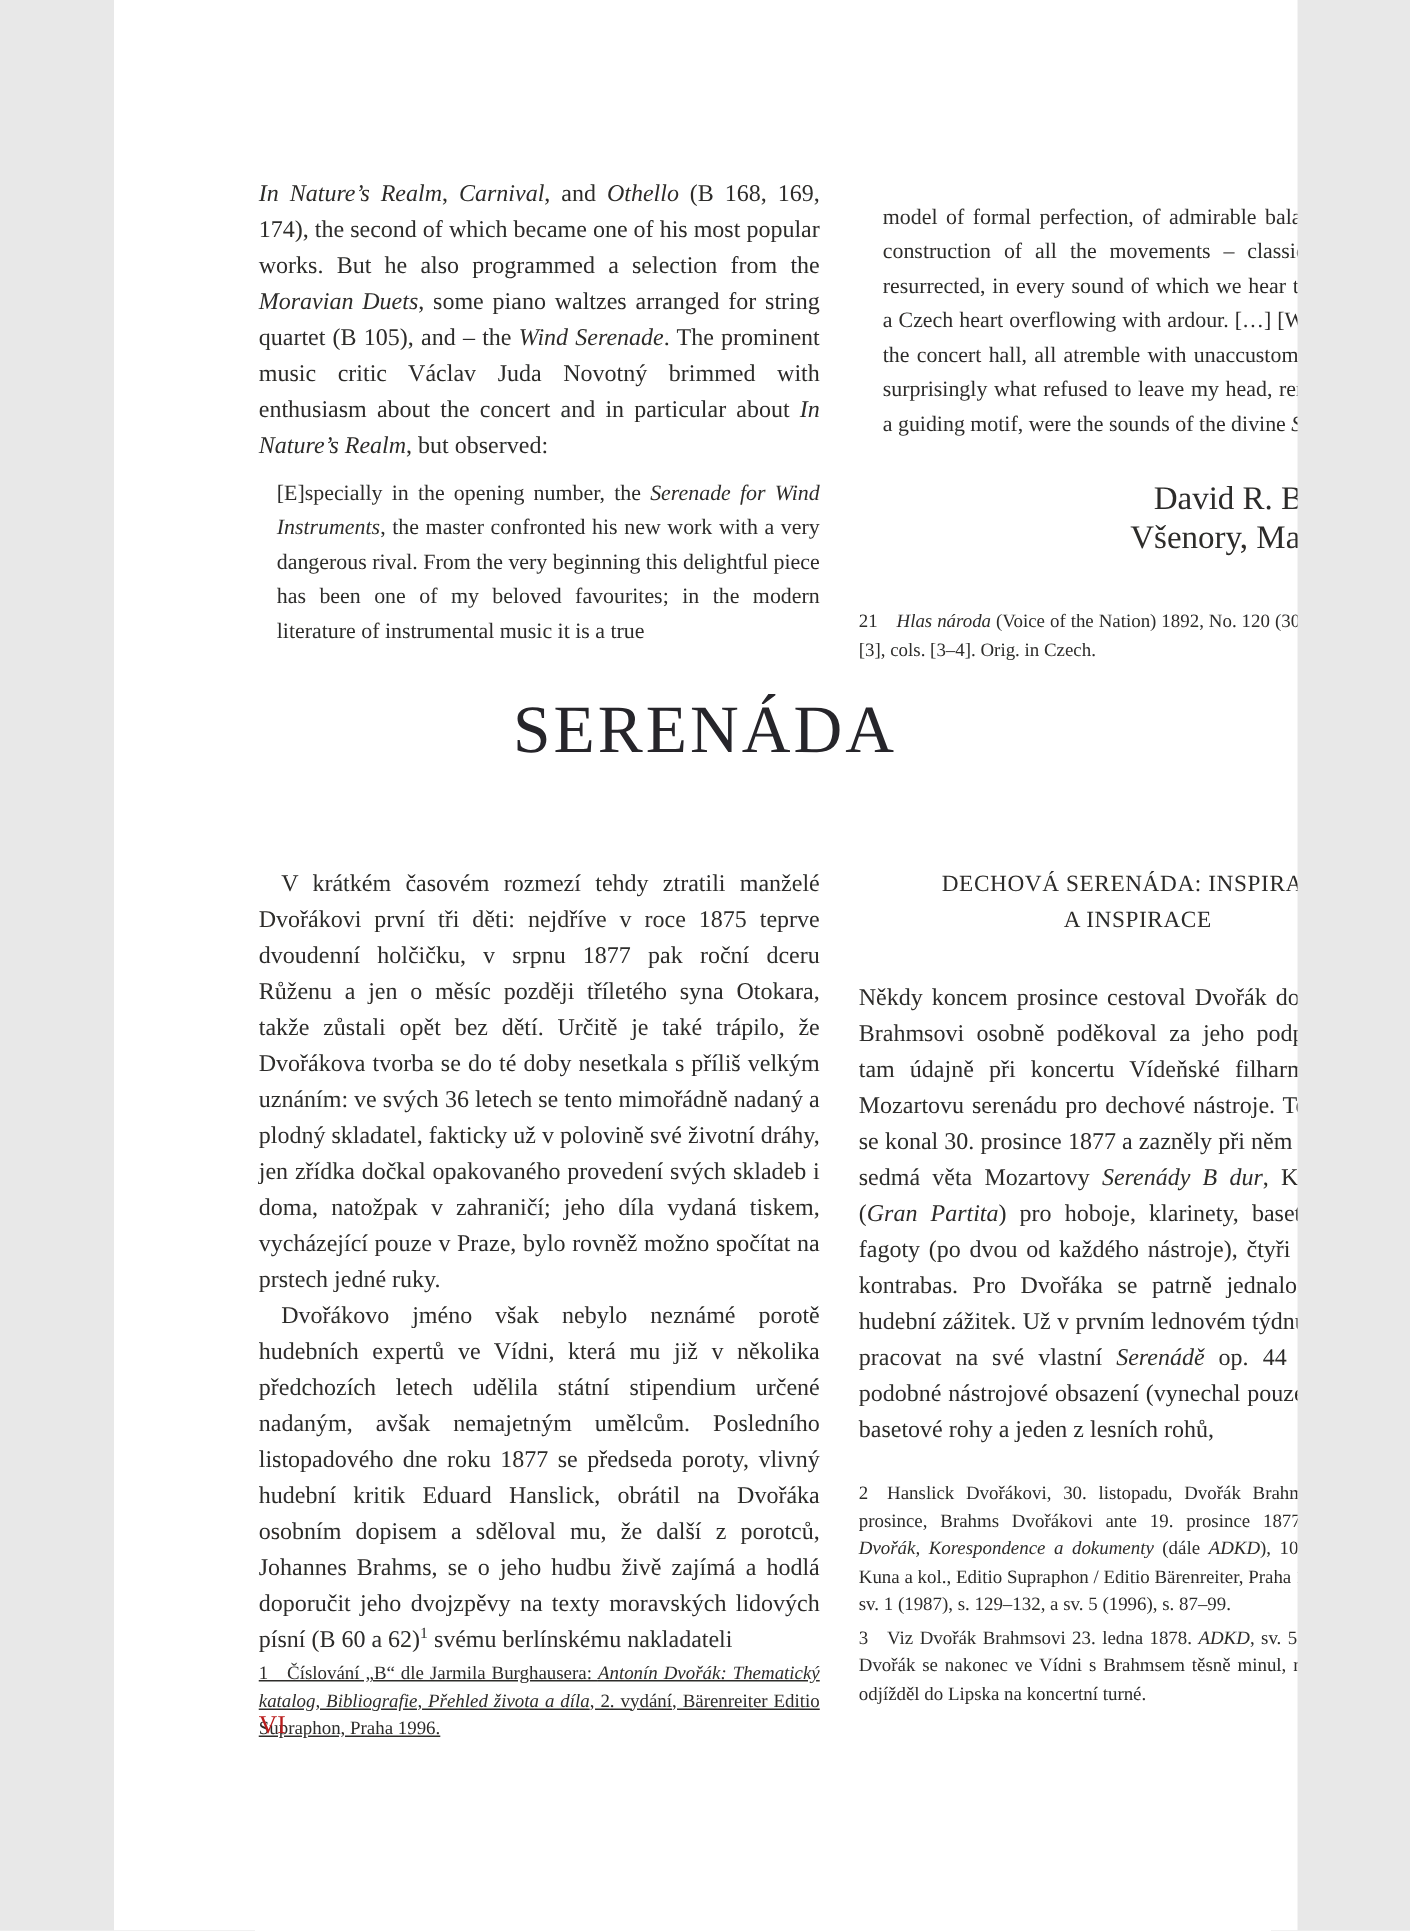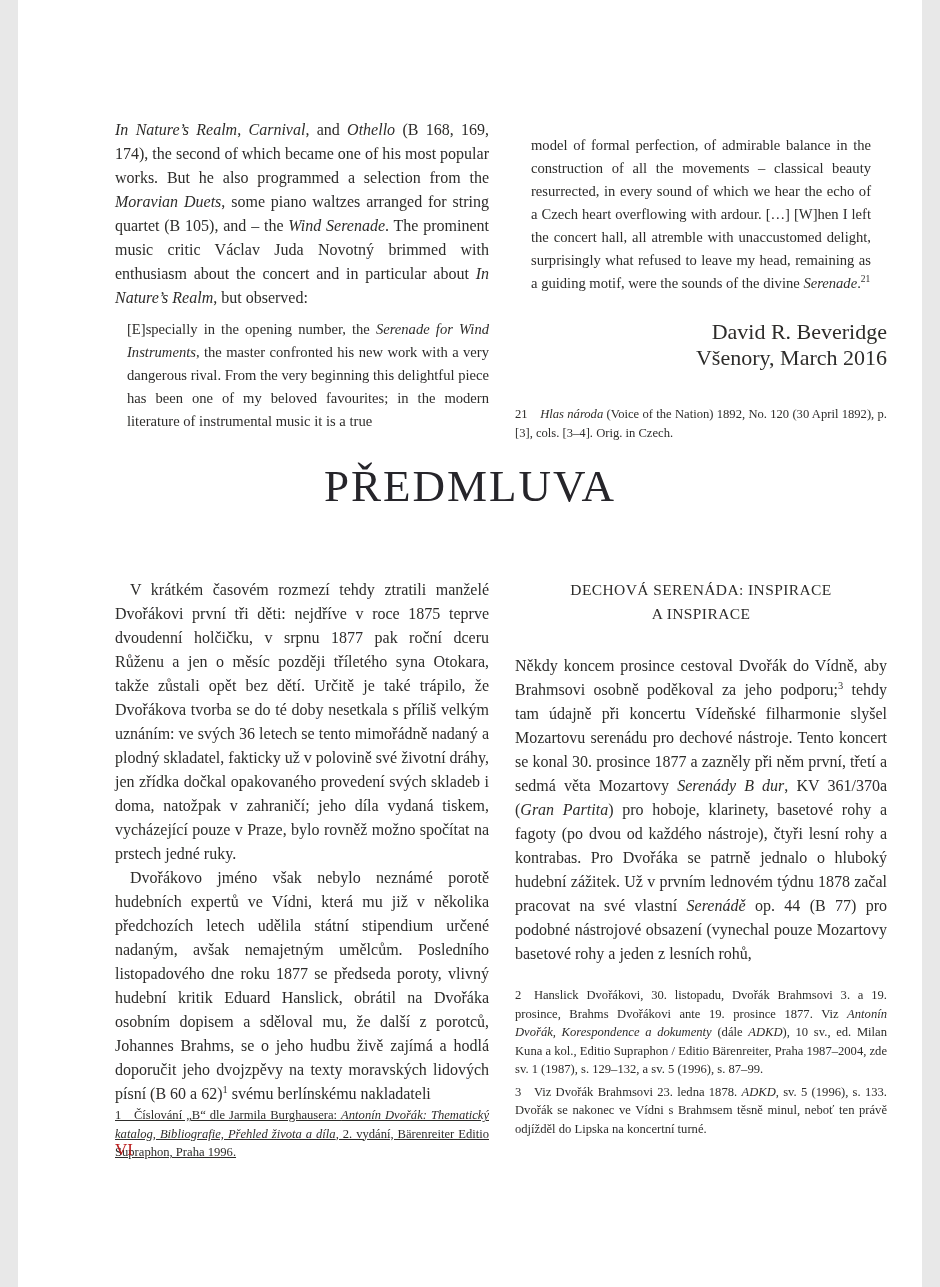--- a/index.html
+++ b/index.html
@@ -1,18 +1,18 @@
 <!DOCTYPE html>
 <html lang="cs"><head>
 <meta charset="utf-8">
 <style>
   html, body { margin: 0; padding: 0; background: #e8e8e8; }
   .page {
     position: relative;
-    width: 904px;
+    width: 789px;
     height: 1287px;
     margin: 0 auto;
     background: #ffffff;
     font-family: "Liberation Serif", "DejaVu Serif", serif;
     color: #2d2c2a;
     overflow: hidden;
   }
   .col { position: absolute; top: 118px; }
   .col-left  { left: 97px;  width: 374px; }
   .col-right { left: 497px; width: 372px; }
@@ -91,21 +91,21 @@
 
   <div class="col col-right">
     <p class="quote-cont">model of formal perfection, of admirable balance in the construction of all the movements – classical beauty resurrected, in every sound of which we hear the echo of a Czech heart overflowing with ardour. […] [W]hen I left the concert hall, all atremble with unaccustomed delight, surprisingly what refused to leave my head, remaining as a guiding motif, were the sounds of the divine <i>Serenade</i>.<sup>21</sup></p>
     <div class="signature">
       <div>David R. Beveridge</div>
       <div>Všenory, March 2016</div>
     </div>
     <p class="footnote fn-top">21  <i>Hlas národa</i> (Voice of the Nation) 1892, No. 120 (30 April 1892), p. [3], cols. [3–4]. Orig. in Czech.</p>
   </div>
 
-  <div class="title">PŘEDMLUVA</div>
+  <div class="title">SERENÁDA</div>
 
   <div class="col czech col-left">
     <p class="body-text indent">V krátkém časovém rozmezí tehdy ztratili manželé Dvořákovi první tři děti: nejdříve v roce 1875 teprve dvoudenní holčičku, v srpnu 1877 pak roční dceru Růženu a jen o měsíc později tříletého syna Otokara, takže zůstali opět bez dětí. Určitě je také trápilo, že Dvořákova tvorba se do té doby nesetkala s příliš velkým uznáním: ve svých 36 letech se tento mimořádně nadaný a plodný skladatel, fakticky už v polovině své životní dráhy, jen zřídka dočkal opakovaného provedení svých skladeb i doma, natožpak v zahraničí; jeho díla vydaná tiskem, vycházející pouze v Praze, bylo rovněž možno spočítat na prstech jedné ruky.</p>
     <p class="body-text indent">Dvořákovo jméno však nebylo neznámé porotě hudebních expertů ve Vídni, která mu již v několika předchozích letech udělila státní stipendium určené nadaným, avšak nemajetným umělcům. Posledního listopadového dne roku 1877 se předseda poroty, vlivný hudební kritik Eduard Hanslick, obrátil na Dvořáka osobním dopisem a sděloval mu, že další z porotců, Johannes Brahms, se o jeho hudbu živě zajímá a hodlá doporučit jeho dvojzpěvy na texty moravských lidových písní (B 60 a 62)<sup>1</sup> svému berlínskému nakladateli</p>
     <div class="fn-block-left">
       <p class="footnote">1  Číslování „B“ dle Jarmila Burghausera: <i>Antonín Dvořák: Thematický katalog, Bibliografie, Přehled života a díla</i>, 2. vydání, Bärenreiter Editio Supraphon, Praha 1996.</p>
     </div>
   </div>
 
   <div class="col czech col-right">

